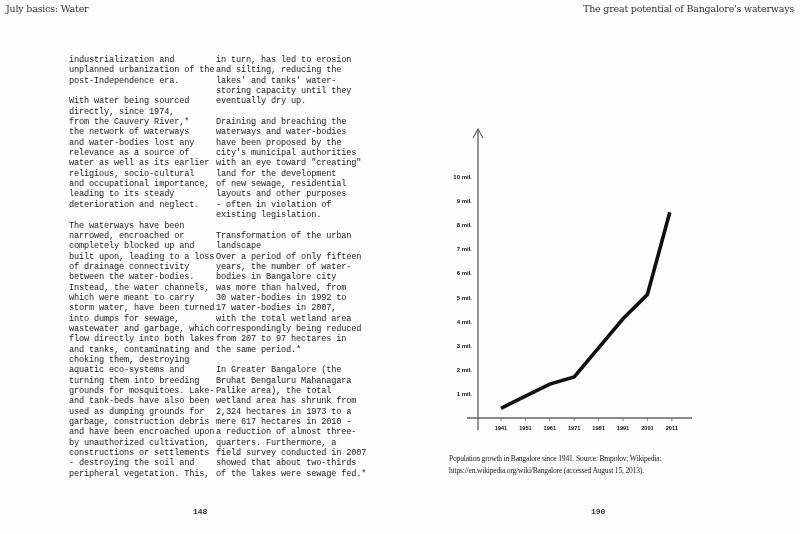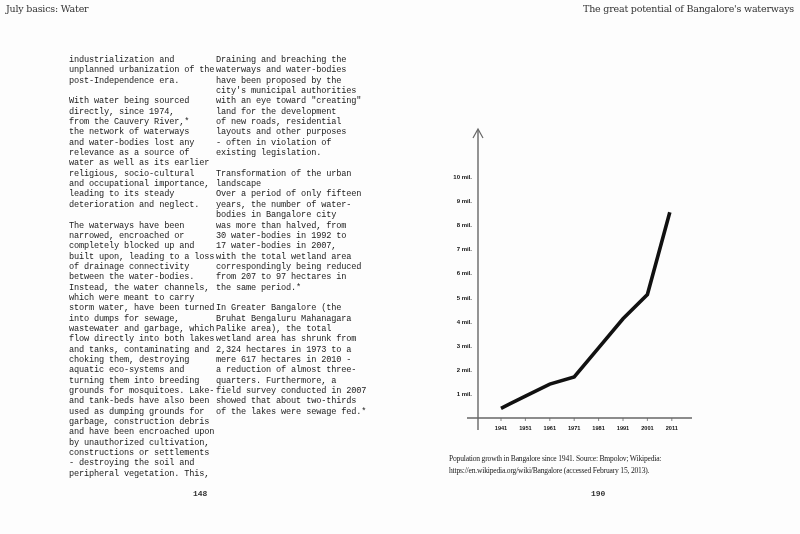--- a/index.html
+++ b/index.html
@@ -4,21 +4,21 @@
 <style>
   html, body { margin: 0; padding: 0; }
   body { width: 800px; height: 534px; background: #fdfdfd; position: relative; overflow: hidden; color: #1a1a1a; }
   .running-head { position: absolute; top: 3px; font-family: "DejaVu Serif", "Liberation Serif", serif; font-size: 9.5px; color: #333; white-space: nowrap; letter-spacing: -0.2px; }
   #rh-left { left: 6px; }
   #rh-right { right: 6px; margin-left: 44px; }
   .col { position: absolute; top: 55px; font-family: "Liberation Mono", "DejaVu Sans Mono", monospace; font-size: 8.6px; line-height: 10.35px; color: #1a1a1a; letter-spacing: -0.15px; }
   #col1 { left: 61px; width: 160px; margin-left: 8px; }
   #col2 { left: 216px; width: 170px; }
   .para { margin: 0 0 10.35px 0; white-space: pre-line; }
-  .page-num { position: absolute; top: 489px; font-family: "Liberation Mono", "DejaVu Sans Mono", monospace; font-size: 8px; font-weight: bold; color: #333; }
+  .page-num { position: absolute; top: 507px; font-family: "Liberation Mono", "DejaVu Sans Mono", monospace; font-size: 8px; font-weight: bold; color: #333; }
   #pn-left { left: 193px; }
   #pn-right { left: 591px; }
   #chart { position: absolute; left: 0; top: 0; width: 800px; height: 534px; pointer-events: none; }
   #chart text { font-family: "Liberation Sans", "DejaVu Sans", sans-serif; font-weight: bold; fill: #111; }
   .caption { position: absolute; left: 449px; top: 453px; width: 300px; font-family: "Liberation Serif", "DejaVu Serif", serif; font-size: 7.6px; line-height: 12px; color: #222; letter-spacing: -0.2px; }
 </style>
 </head>
 <body>
 
 <div id="rh-left" class="running-head">July basics: Water</div>
@@ -60,27 +60,32 @@
 used as dumping grounds for
 garbage, construction debris
 and have been encroached upon
 by unauthorized cultivation,
 constructions or settlements
 - destroying the soil and
 peripheral vegetation. This,</p>
 </div>
 
 <div id="col2" class="col">
+  <p class="para">in turn, has led to erosion
+and silting, reducing the
+lakes' and tanks' water-
+storing capacity until they
+eventually dry up.</p>
   <p class="para">Draining and breaching the
 waterways and water-bodies
 have been proposed by the
 city's municipal authorities
 with an eye toward "creating"
 land for the development
-of new roads, residential
+of new sewage, residential
 layouts and other purposes
 - often in violation of
 existing legislation.</p>
   <p class="para">Transformation of the urban
 landscape
 Over a period of only fifteen
 years, the number of water-
 bodies in Bangalore city
 was more than halved, from
 30 water-bodies in 1992 to
@@ -147,13 +152,13 @@
       <circle cx="525.4" cy="396.22" r="0.1" fill="none"></circle>
       <circle cx="549.8" cy="384.12" r="0.1" fill="none"></circle>
       <circle cx="574.2" cy="376.86" r="0.1" fill="none"></circle>
       <circle cx="598.6" cy="347.82" r="0.1" fill="none"></circle>
       <circle cx="623" cy="318.78000000000003" r="0.1" fill="none"></circle>
       <circle cx="647.4" cy="294.58000000000004" r="0.1" fill="none"></circle>
       <circle cx="669.8" cy="212.3" r="0.1" fill="none"></circle>
     </g>
 </svg>
 
-<div class="caption">Population growth in Bangalore since 1941. Source: Bmpolov; Wikipedia: https://en.wikipedia.org/wiki/Bangalore (accessed February 15, 2013).</div>
+<div class="caption">Population growth in Bangalore since 1941. Source: Bmpolov; Wikipedia: https://en.wikipedia.org/wiki/Bangalore (accessed August 15, 2013).</div>
 
 </body></html>

